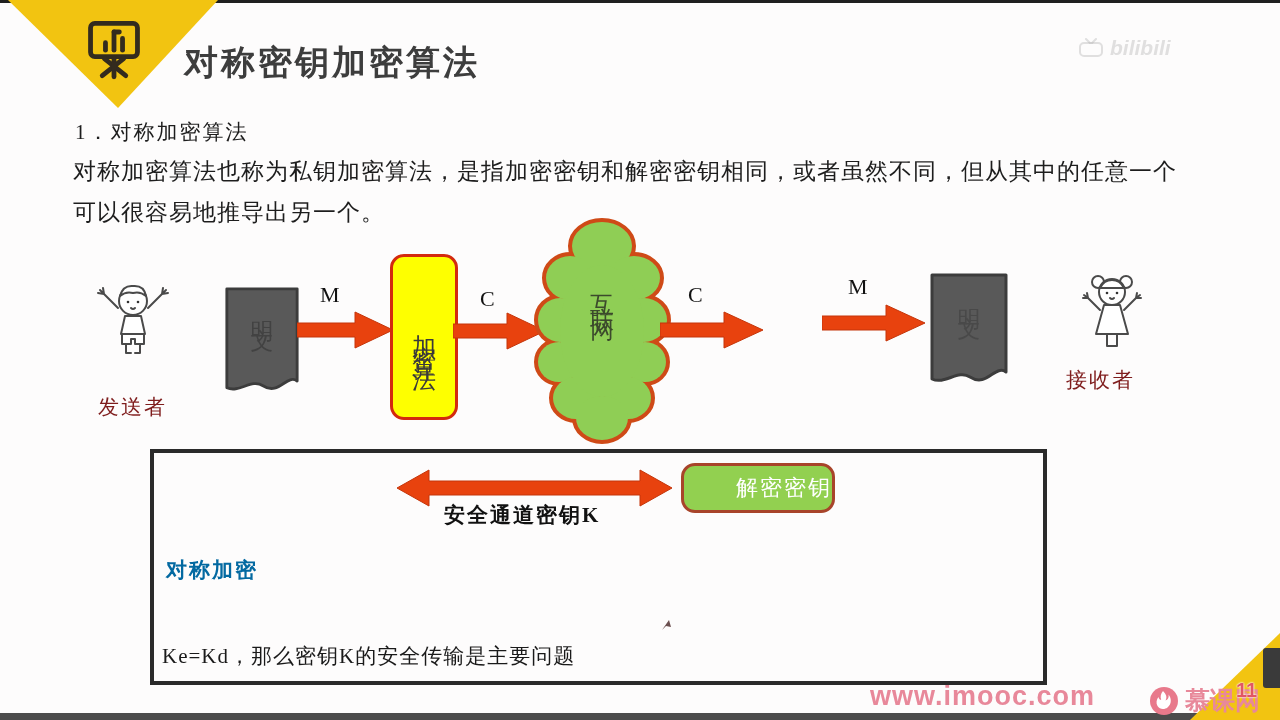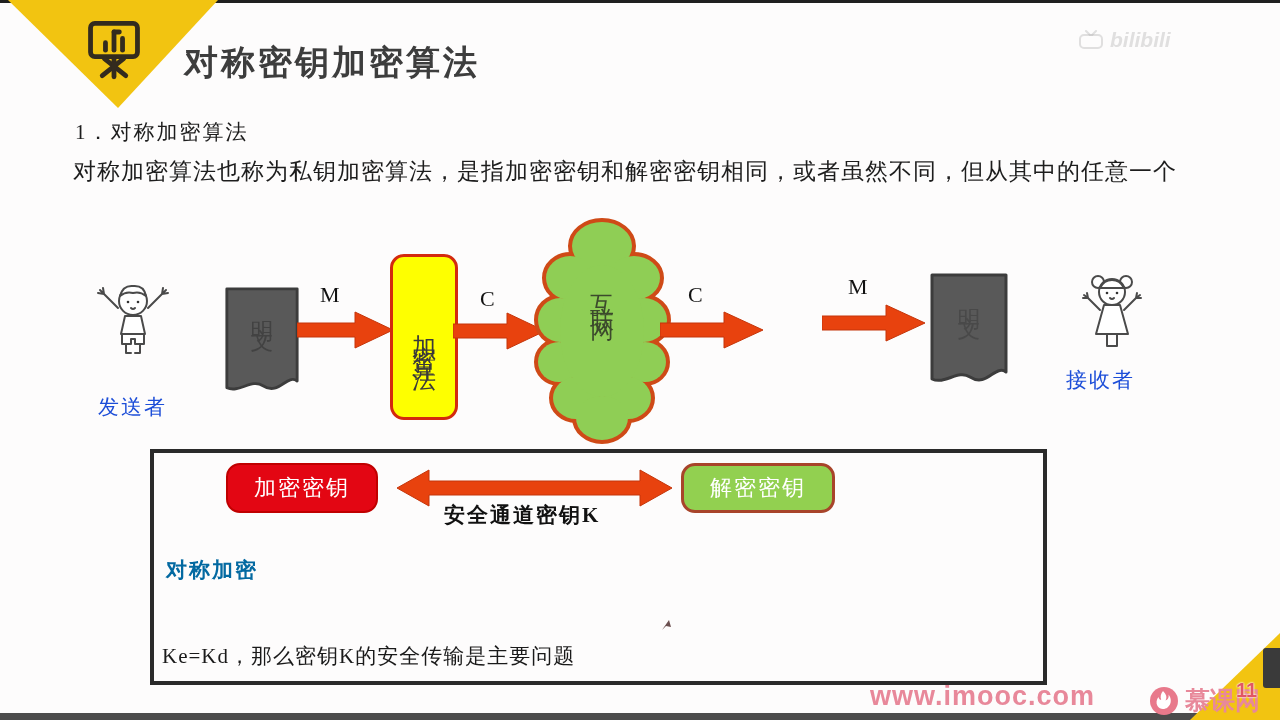--- a/index.html
+++ b/index.html
@@ -17,31 +17,31 @@
   
   .pennant { left:0; top:0; width:240px; height:112px; background:#f2c411;
     clip-path: polygon(8px 0, 218px 0, 118px 108px); }
   .easel { left:82px; top:16px; width:64px; height:64px; }
 
   
   .title { left:184px; top:40px; font-family:"Liberation Sans", sans-serif;
     font-weight:bold; font-size:34px; letter-spacing:3px; color:#3d3d3d; }
 
   
-  .watermark { left:1078px; top:28px; display:flex; align-items:center; gap:6px;
+  .watermark { left:1078px; top:36px; display:flex; align-items:center; gap:6px;
     color:rgba(170,170,170,0.35); font-family:"Liberation Sans", sans-serif;
     font-weight:bold; font-size:21px; font-style:italic; }
 
   
   .heading { left:75px; top:118px; font-size:21px; letter-spacing:2px; color:#1d1d1d; }
   .para1 { left:73px; top:156px; font-size:23px; letter-spacing:1px; color:#1d1d1d; white-space:nowrap;text-align:right; }
   .para2 { left:73px; top:197px; font-size:23px; letter-spacing:1px; color:#1d1d1d; }
 
   
-  .figure-label { font-size:21px; letter-spacing:2px; color:#1d4ed8; }
+  .figure-label { font-size:21px; letter-spacing:2px; color:#7f1d1d; }
   .mc-label { font-size:22px; color:#111; }
 
   .doc { width:76px; height:118px; }
   .doc-text { position:absolute; left:50%; top:18px; transform:translateX(-50%);
     writing-mode:vertical-rl; text-orientation:upright; font-size:23px;
     letter-spacing:8px; color:#424242; }
   .doc-text.faint { color:#494949; }
 
   .encrypt-box { left:390px; top:254px; width:68px; height:166px;
     background:#feff00; border:3px solid #d32a0e; border-radius:14px;
@@ -55,21 +55,21 @@
 
   
   .panel { left:150px; top:449px; width:897px; height:236px;
     border:4px solid #2a2a2a; background:transparent; }
   .key-box { position:absolute; border-radius:14px; display:flex; align-items:center;
     justify-content:center; color:#fff; font-size:22px; letter-spacing:2px;
     font-family:"Liberation Sans", sans-serif; }
   .key-red { left:72px; top:10px; width:152px; height:50px; background:#e30613;
     border:2px solid #c00000; }
   .key-green { left:527px; top:10px; width:154px; height:50px; background:#92d050;
-    border:3px solid #a8442a; }
+    border:3px solid #a8442a;justify-content:flex-end; }
   .channel-label { position:absolute; left:290px; top:48px; font-size:21px;
     letter-spacing:2px; color:#111;font-weight:bold; }
   .panel-caption { position:absolute; left:12px; top:103px; font-size:21px;
     font-weight:bold; letter-spacing:2px; color:#0369a1; }
   .panel-note { position:absolute; left:8px; top:189px; font-size:21px;
     letter-spacing:1px; color:#1a1a1a; }
 
   
   .site { left:870px; top:681px; font-family:"Liberation Sans", sans-serif;
     font-weight:bold; font-size:27px; letter-spacing:1px; color:#e8889a; }
@@ -114,20 +114,21 @@
         <rect x="2" y="5" width="22" height="13" rx="4"></rect>
         <path d="M8,1 l4,4"></path>
           <path d="M18,1 l-4,4"></path>
       </g>
     </svg>
     <span>bilibili</span>
   </div>
 
   <div class="abs heading">1．对称加密算法</div>
   <div class="abs para1">对称加密算法也称为私钥加密算法，是指加密密钥和解密密钥相同，或者虽然不同，但从其中的任意一个</div>
+  <div class="abs para2">可以很容易地推导出另一个。</div>
 
   <svg class="abs" style="left:92px; top:276px;" width="82" height="80" viewBox="0 0 82 80">
     <g fill="#fff" stroke="#4a4a4a" stroke-width="2" stroke-linecap="round" stroke-linejoin="round">
       <path d="M26,32 L12,18 M12,18 l-4,-4 M12,18 l-1,-6 M12,18 l-6,-1" fill="none"></path>
       <path d="M56,32 L70,18 M70,18 l4,-4 M70,18 l1,-6 M70,18 l6,-1" fill="none"></path>
       <circle cx="41" cy="25" r="14"></circle>
       <path d="M28,20 Q31,9 41,10 Q52,9 54,20 Q48,15 41,17 Q34,15 28,20" fill="#fff"></path>
       <circle cx="36" cy="26" r="1.3" fill="#333" stroke="none"></circle>
       <circle cx="46" cy="26" r="1.3" fill="#333" stroke="none"></circle>
       <path d="M39,32 q2,2 4,0" fill="none"></path>
@@ -219,23 +220,20 @@
       <circle cx="27" cy="21" r="1.3" fill="#333" stroke="none"></circle>
       <circle cx="37" cy="21" r="1.3" fill="#333" stroke="none"></circle>
       <path d="M30,26 q2,2 4,0" fill="none"></path>
       <path d="M24,33 h16 l8,29 h-32 z"></path>
       <path d="M27,62 v12 h5 M37,62 v12 h-5" fill="none"></path>
     </g>
   </svg>
   <div class="abs figure-label" style="left:1066px; top:366px;">接收者</div>
 
   <div class="abs panel">
-    <div class="key-box key-red">
-      <span>加密密钥</span>
-    </div>
     <svg style="position:absolute; left:243px; top:15px;" width="275" height="40" viewBox="0 0 275 40">
       <polygon points="0,20 32,2 32,13 243,13 243,2 275,20 243,38 243,27 32,27 32,38" fill="#e8420e" stroke="#c4350a" stroke-width="1"></polygon>
     </svg>
     <div class="key-box key-green">
       <span>解密密钥</span>
     </div>
     <div class="channel-label">安全通道密钥K</div>
     <div class="panel-caption">对称加密</div>
     <div class="panel-note">Ke=Kd，那么密钥K的安全传输是主要问题</div>
   </div>

